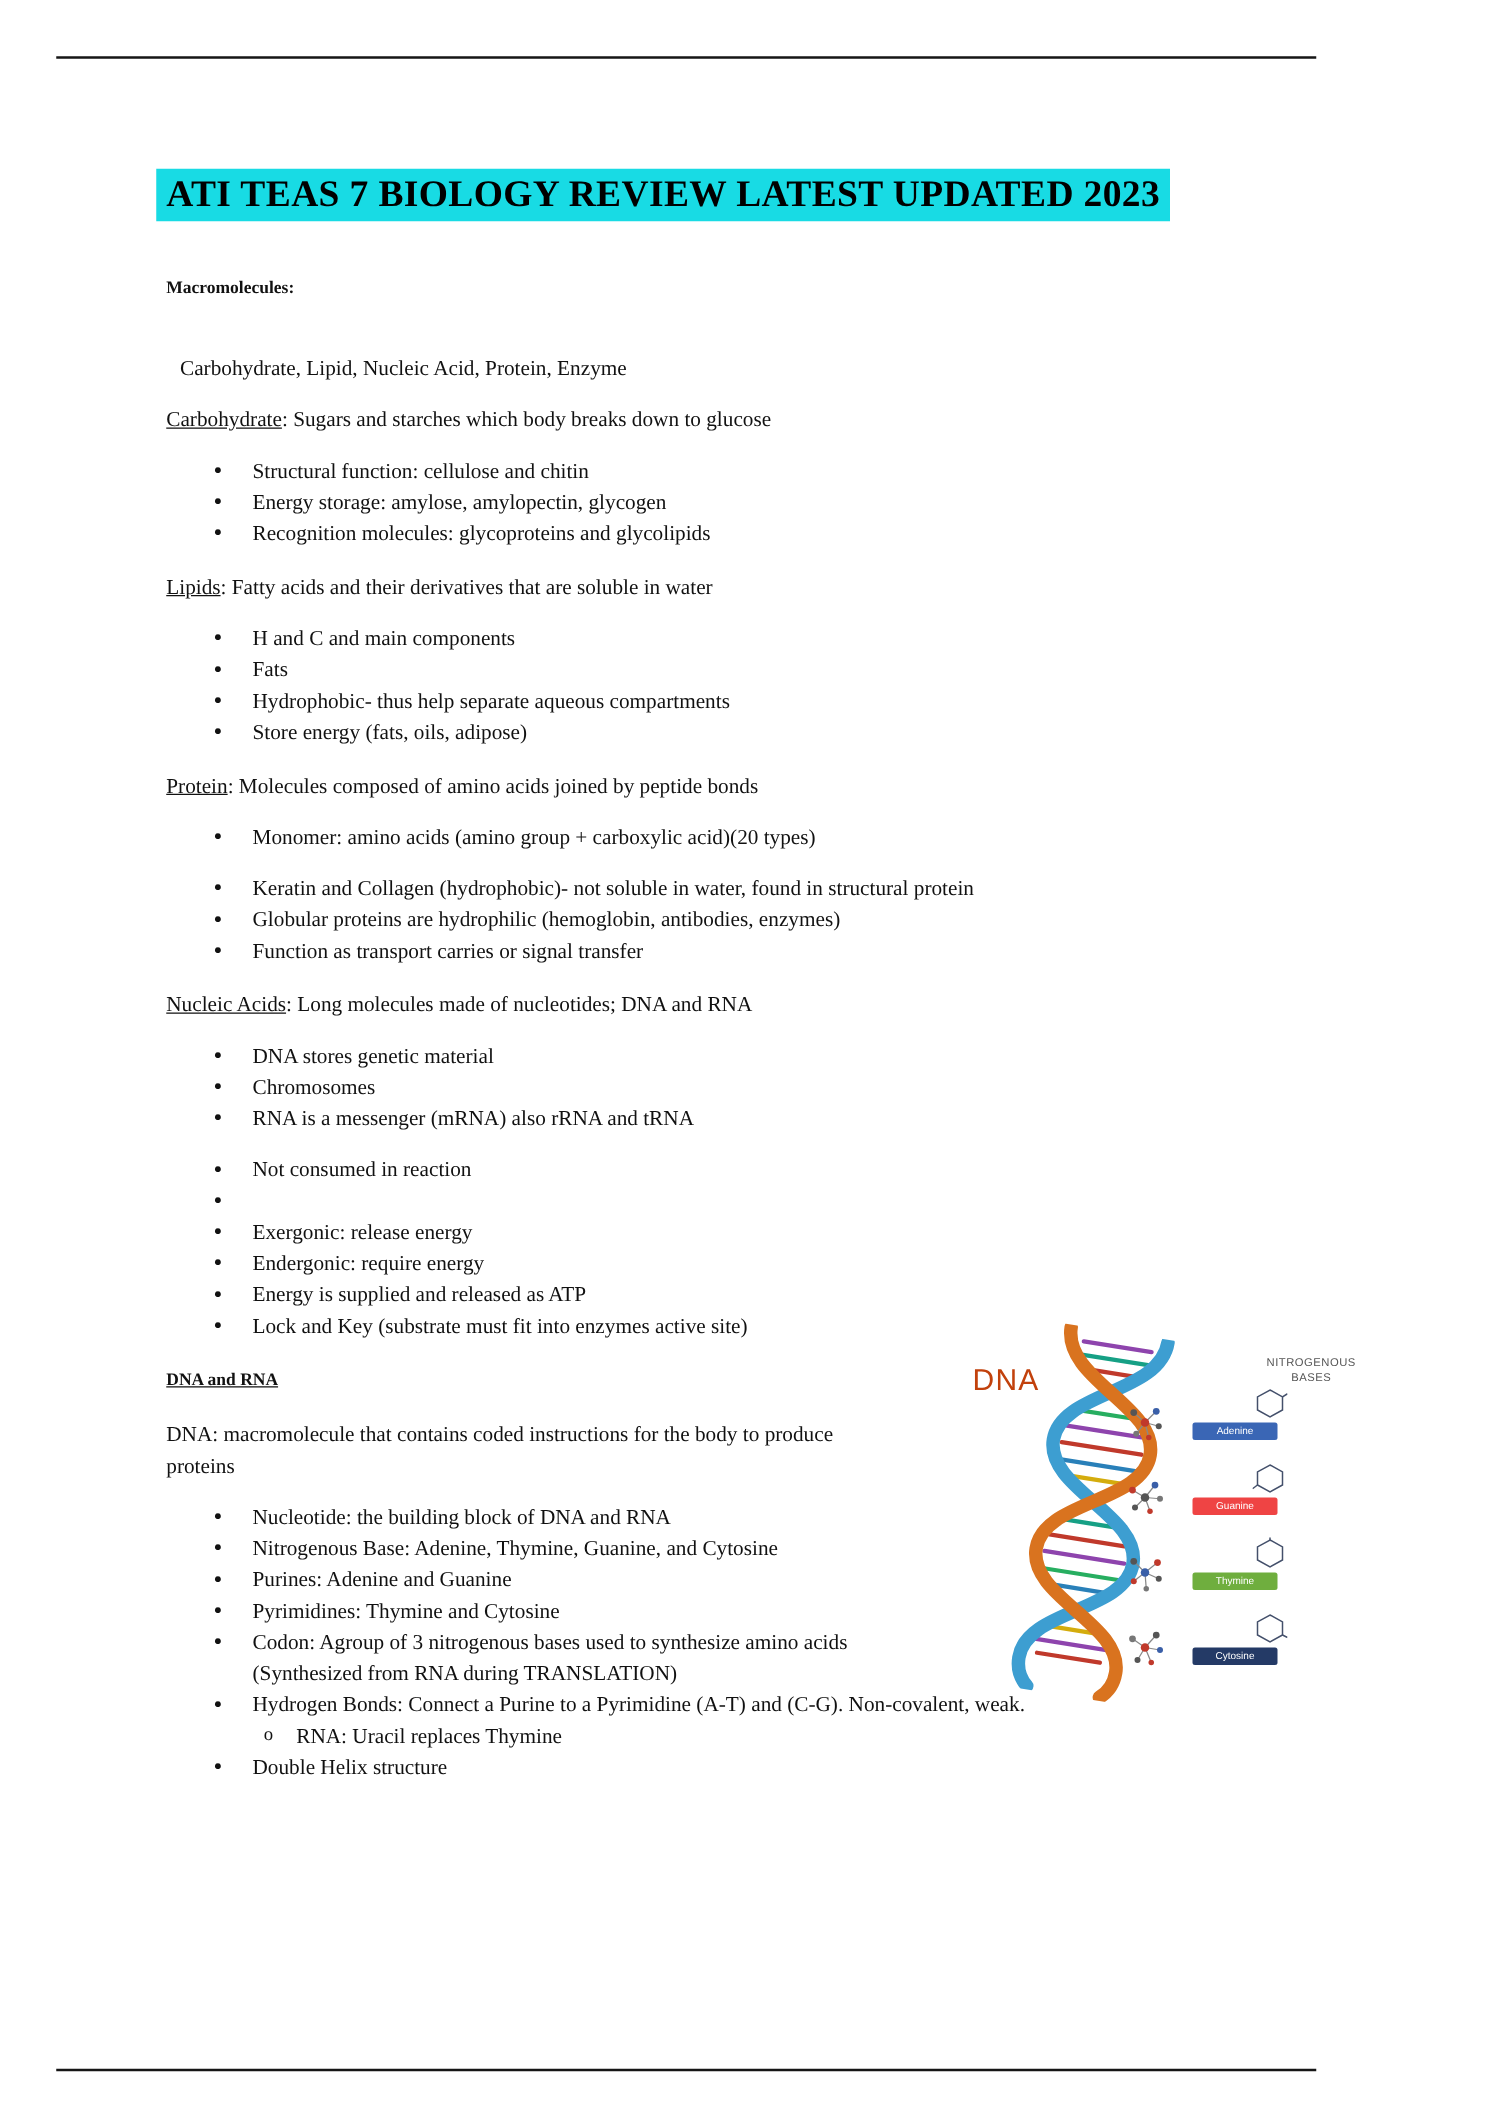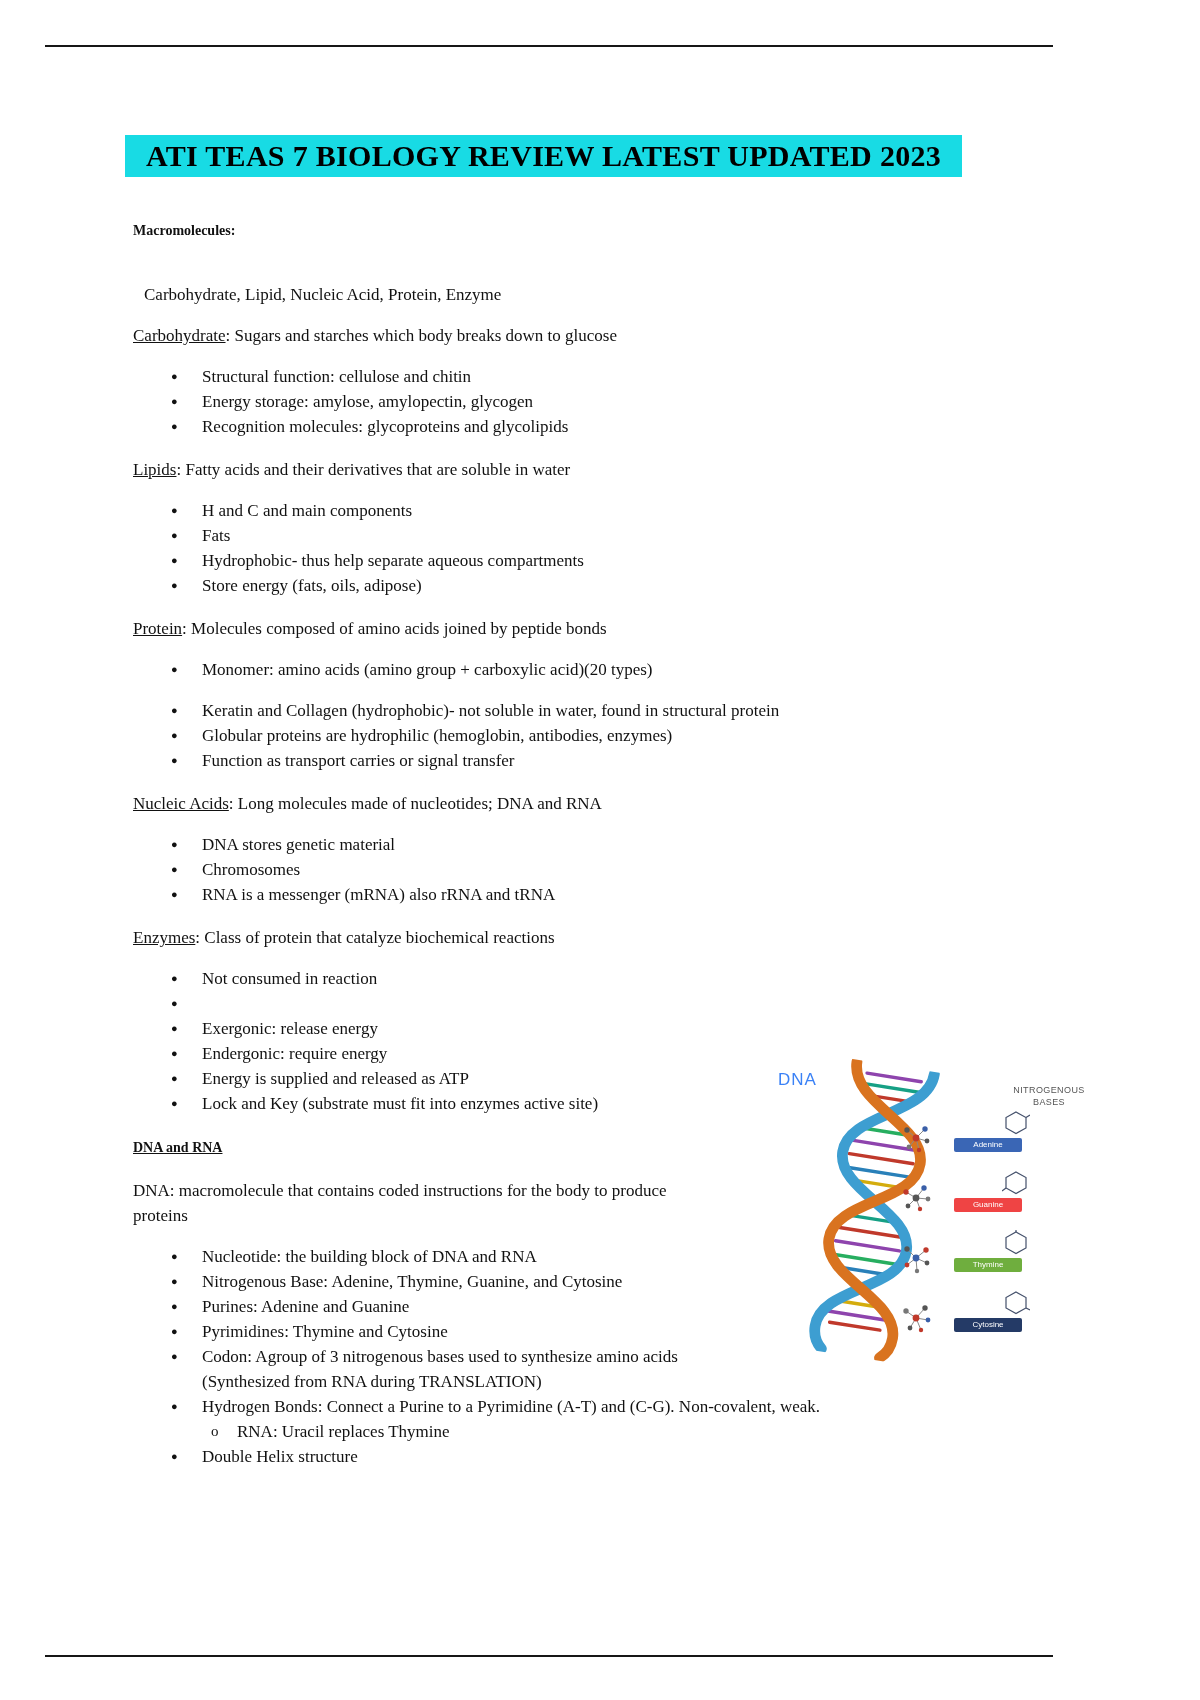--- a/index.html
+++ b/index.html
@@ -27,21 +27,21 @@
     top: 135px;
     width: 877px;
     font-size: 17px;
   }
 
   .title {
     display: inline-block;
     font-weight: bold;
     font-size: 30px;
     letter-spacing: 0.3px;
-    padding: 4px 21px;
+    padding: 4px 8px;
     margin-left: -8px;
     color: #000;
   }
 
   .h-bold {
     font-weight: bold;
     font-size: 14px;
     margin: 46px 0 0 0;
   }
   .list-line { margin: 46px 0 0 11px; }
@@ -85,24 +85,24 @@
     position: absolute;
     left: 770px;
     top: 1062px;
     width: 330px;
     height: 302px;
     font-family: "Liberation Sans", sans-serif;
   }
   .dna-label {
     position: absolute;
     left: 8px;
-    top: 8px;
-    font-size: 17px;
+    top: 29px;
+    font-size: 24px;
     letter-spacing: 1px;
-    color: #3b82f6;
+    color: #c2410c;
   }
   .helix {
     position: absolute;
     left: 40px;
     top: 2px;
     width: 126px;
     height: 294px;
     transform: rotate(9deg);
   }
   .bases-label {
@@ -223,21 +223,20 @@
           <span class="marker">●</span>
           <span class="btext">Chromosomes</span>
         </li>
         <li>
           <span class="marker">●</span>
           <span class="btext">RNA is a messenger (mRNA) also rRNA and tRNA</span>
         </li>
       </ul>
 
     
-    <p class="def"><span class="term">Enzymes</span><span>: Class of protein that catalyze biochemical reactions</span></p>
     <ul class="bullets">
         <li>
           <span class="marker">●</span>
           <span class="btext">Not consumed in reaction</span>
         </li>
         <li>
           <span class="marker">●</span>
         </li>
         <li>
           <span class="marker">●</span>

